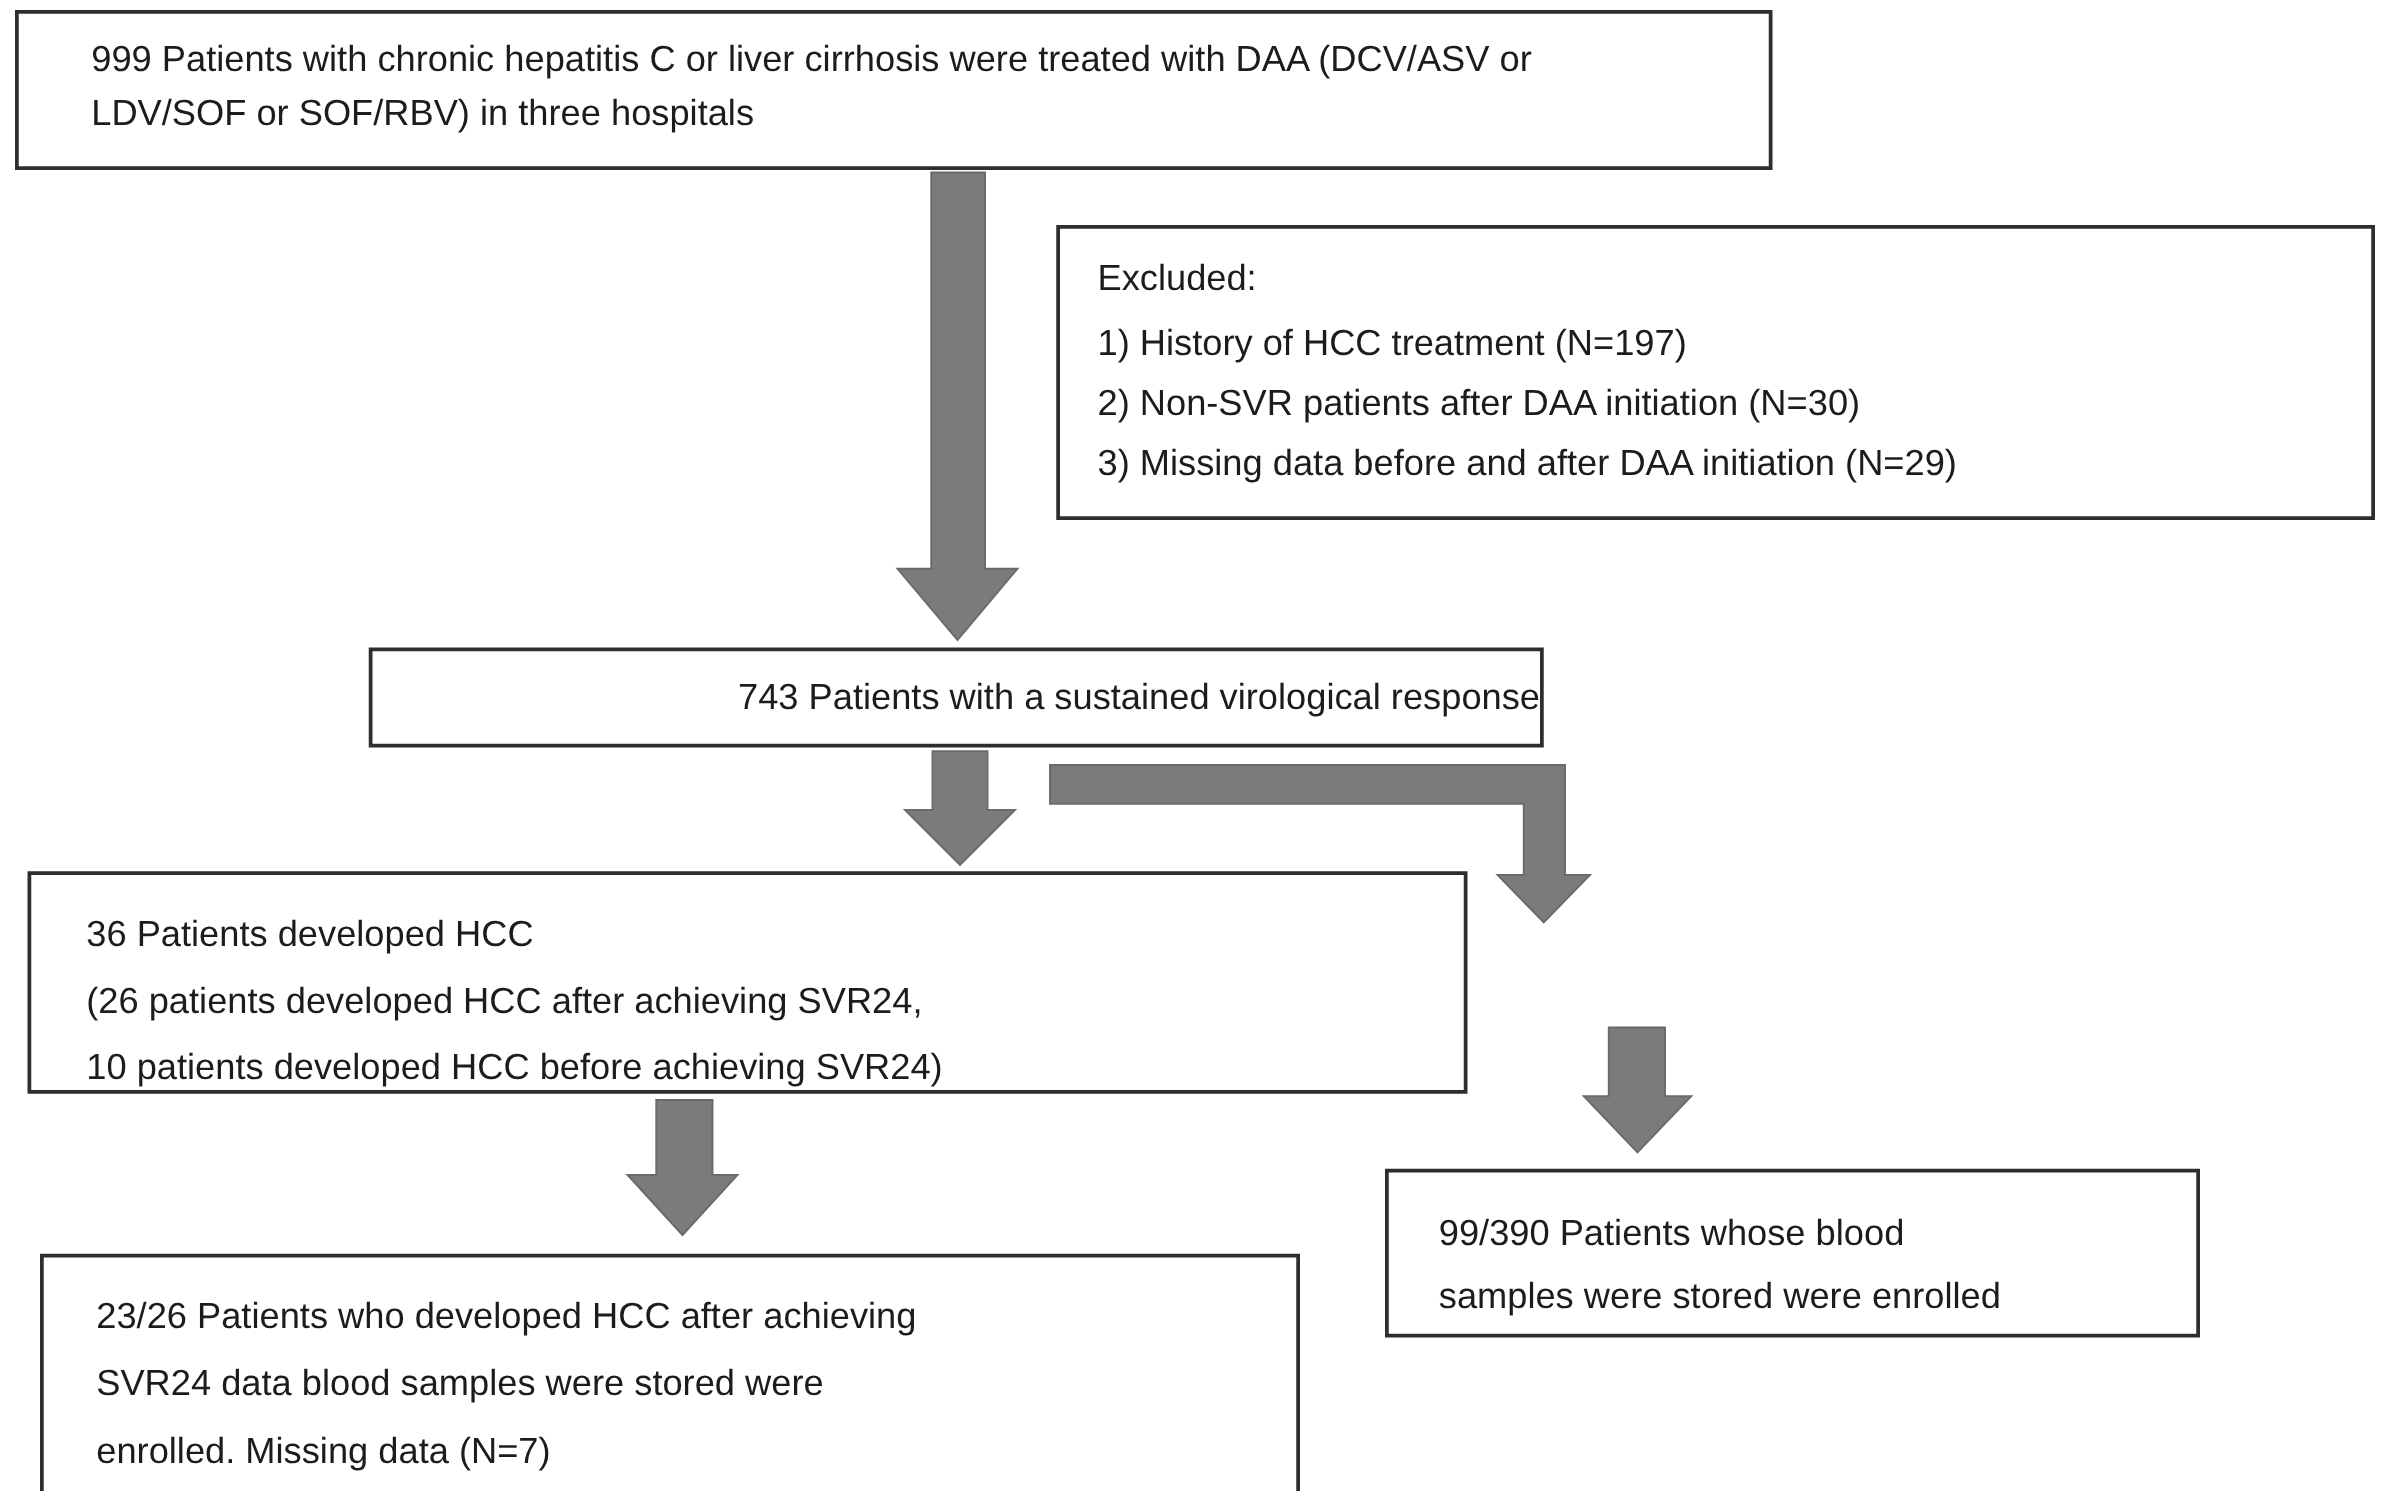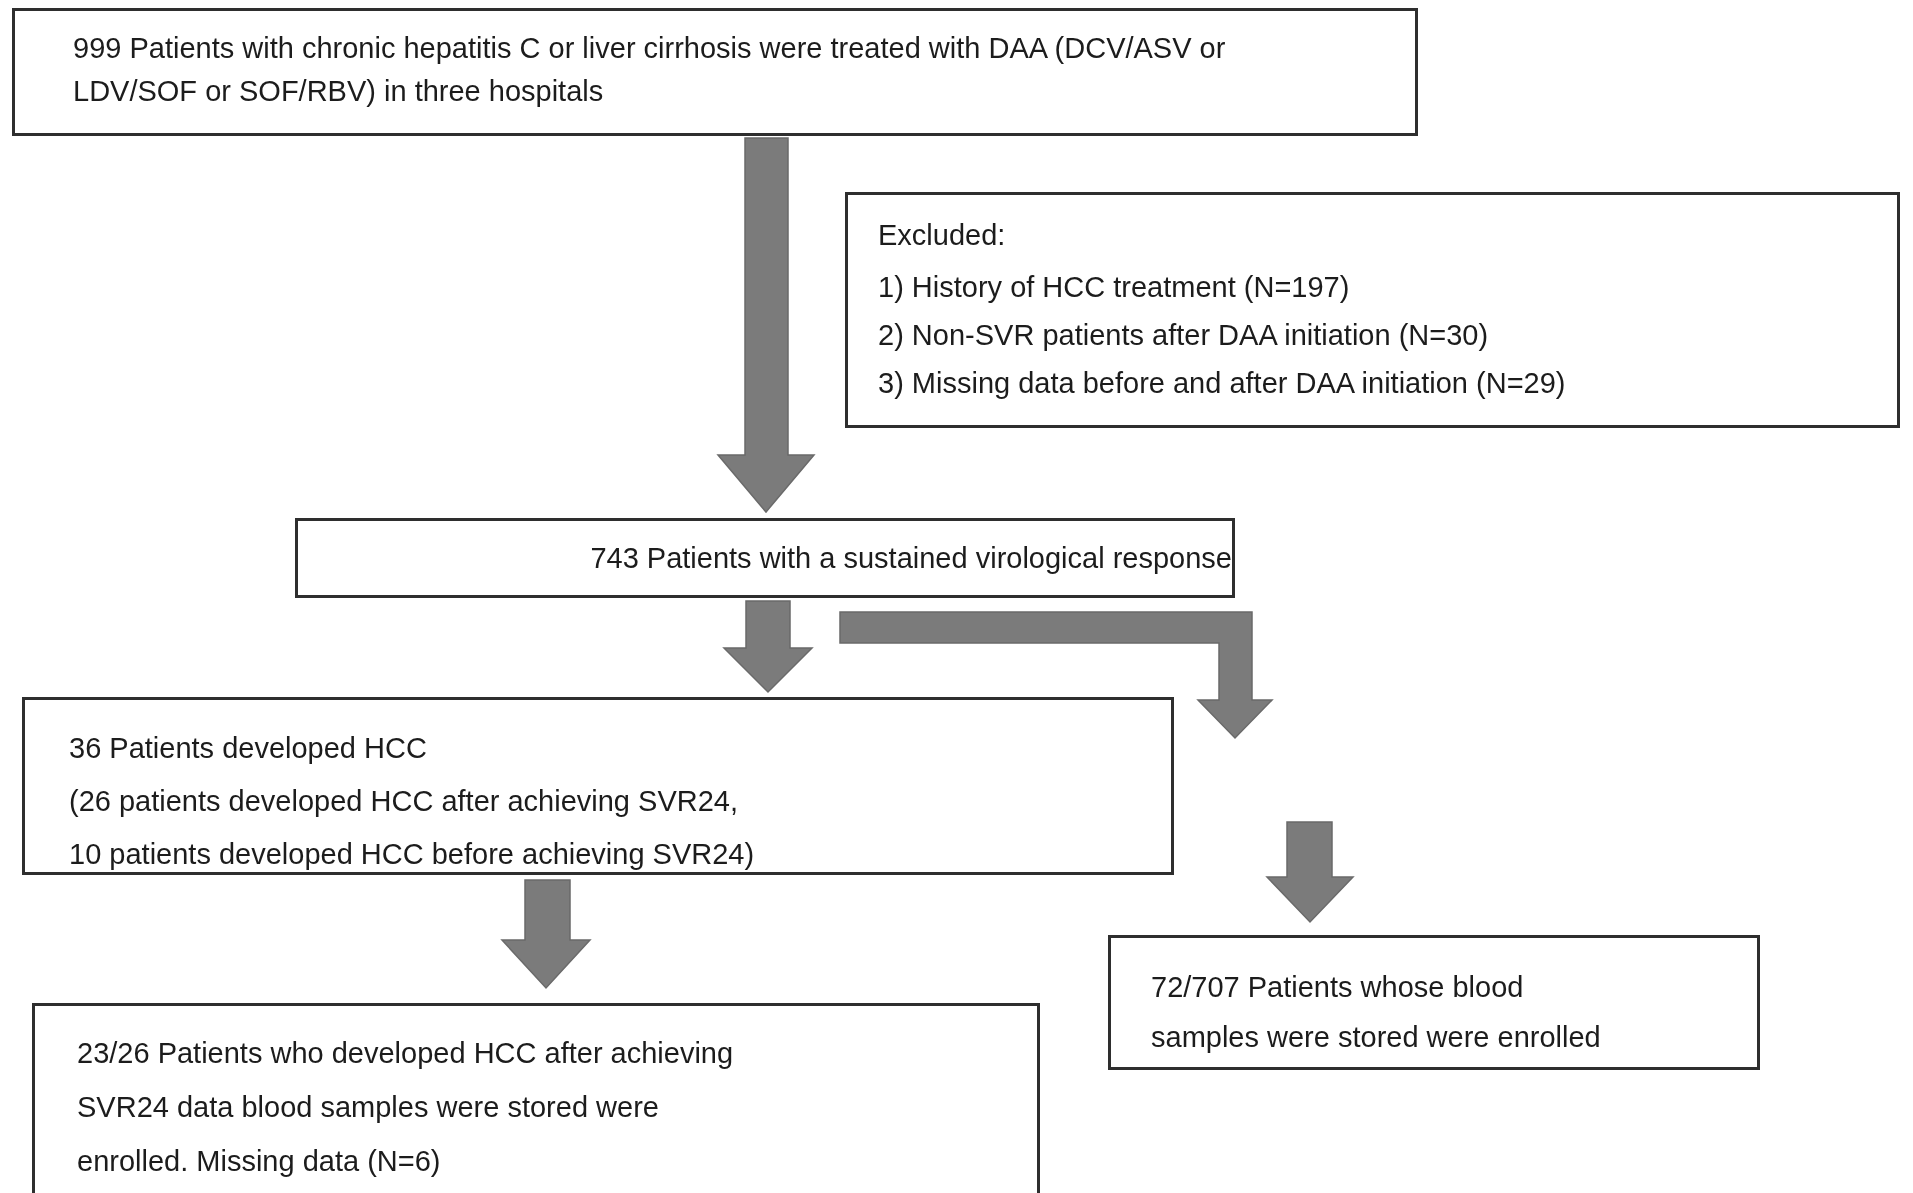--- a/index.html
+++ b/index.html
@@ -47,21 +47,21 @@
     display: flex;
     align-items: center;
     justify-content: flex-end;
   }
   #top-box {
     left: 12px; top: 8px; width: 1406px; height: 128px;
     padding: 16px 24px 0 34px;
   }
   #top-box .line { line-height: 43px; margin-left: 24px; }
   #excluded-box {
-    left: 845px; top: 192px; width: 1055px; height: 236px;
+    left: 845px; top: 180px; width: 1055px; height: 236px;
     padding: 16px 20px 0 30px;
   }
   #excluded-box .line { line-height: 48px; }
   #excluded-box .title { margin-bottom: 4px; }
   #svr-box {
     left: 295px; top: 518px; width: 940px; height: 80px;
   }
   #hcc-box {
     left: 22px; top: 697px; width: 1152px; height: 178px;
     padding: 22px 20px 0 44px;
@@ -111,23 +111,23 @@
   </div>
 
   <div class="box" id="hcc-box">
     <div class="line">36 Patients developed HCC</div>
     <div class="line">(26 patients developed HCC after achieving SVR24,</div>
     <div class="line">10 patients developed HCC before achieving SVR24)</div>
   </div>
 
 
   <div class="box" id="enrolled-no-hcc-box">
-    <div class="line">72/707 Patients whose blood</div>
+    <div class="line">99/390 Patients whose blood</div>
     <div class="line">samples were stored were enrolled</div>
   </div>
 
   <div class="box" id="enrolled-hcc-box">
     <div class="line">23/26 Patients who developed HCC after achieving</div>
     <div class="line">SVR24 data blood samples were stored were</div>
-    <div class="line">enrolled. Missing data (N=6)</div>
+    <div class="line">enrolled. Missing data (N=7)</div>
   </div>
 
 </div>
 
 </body></html>

